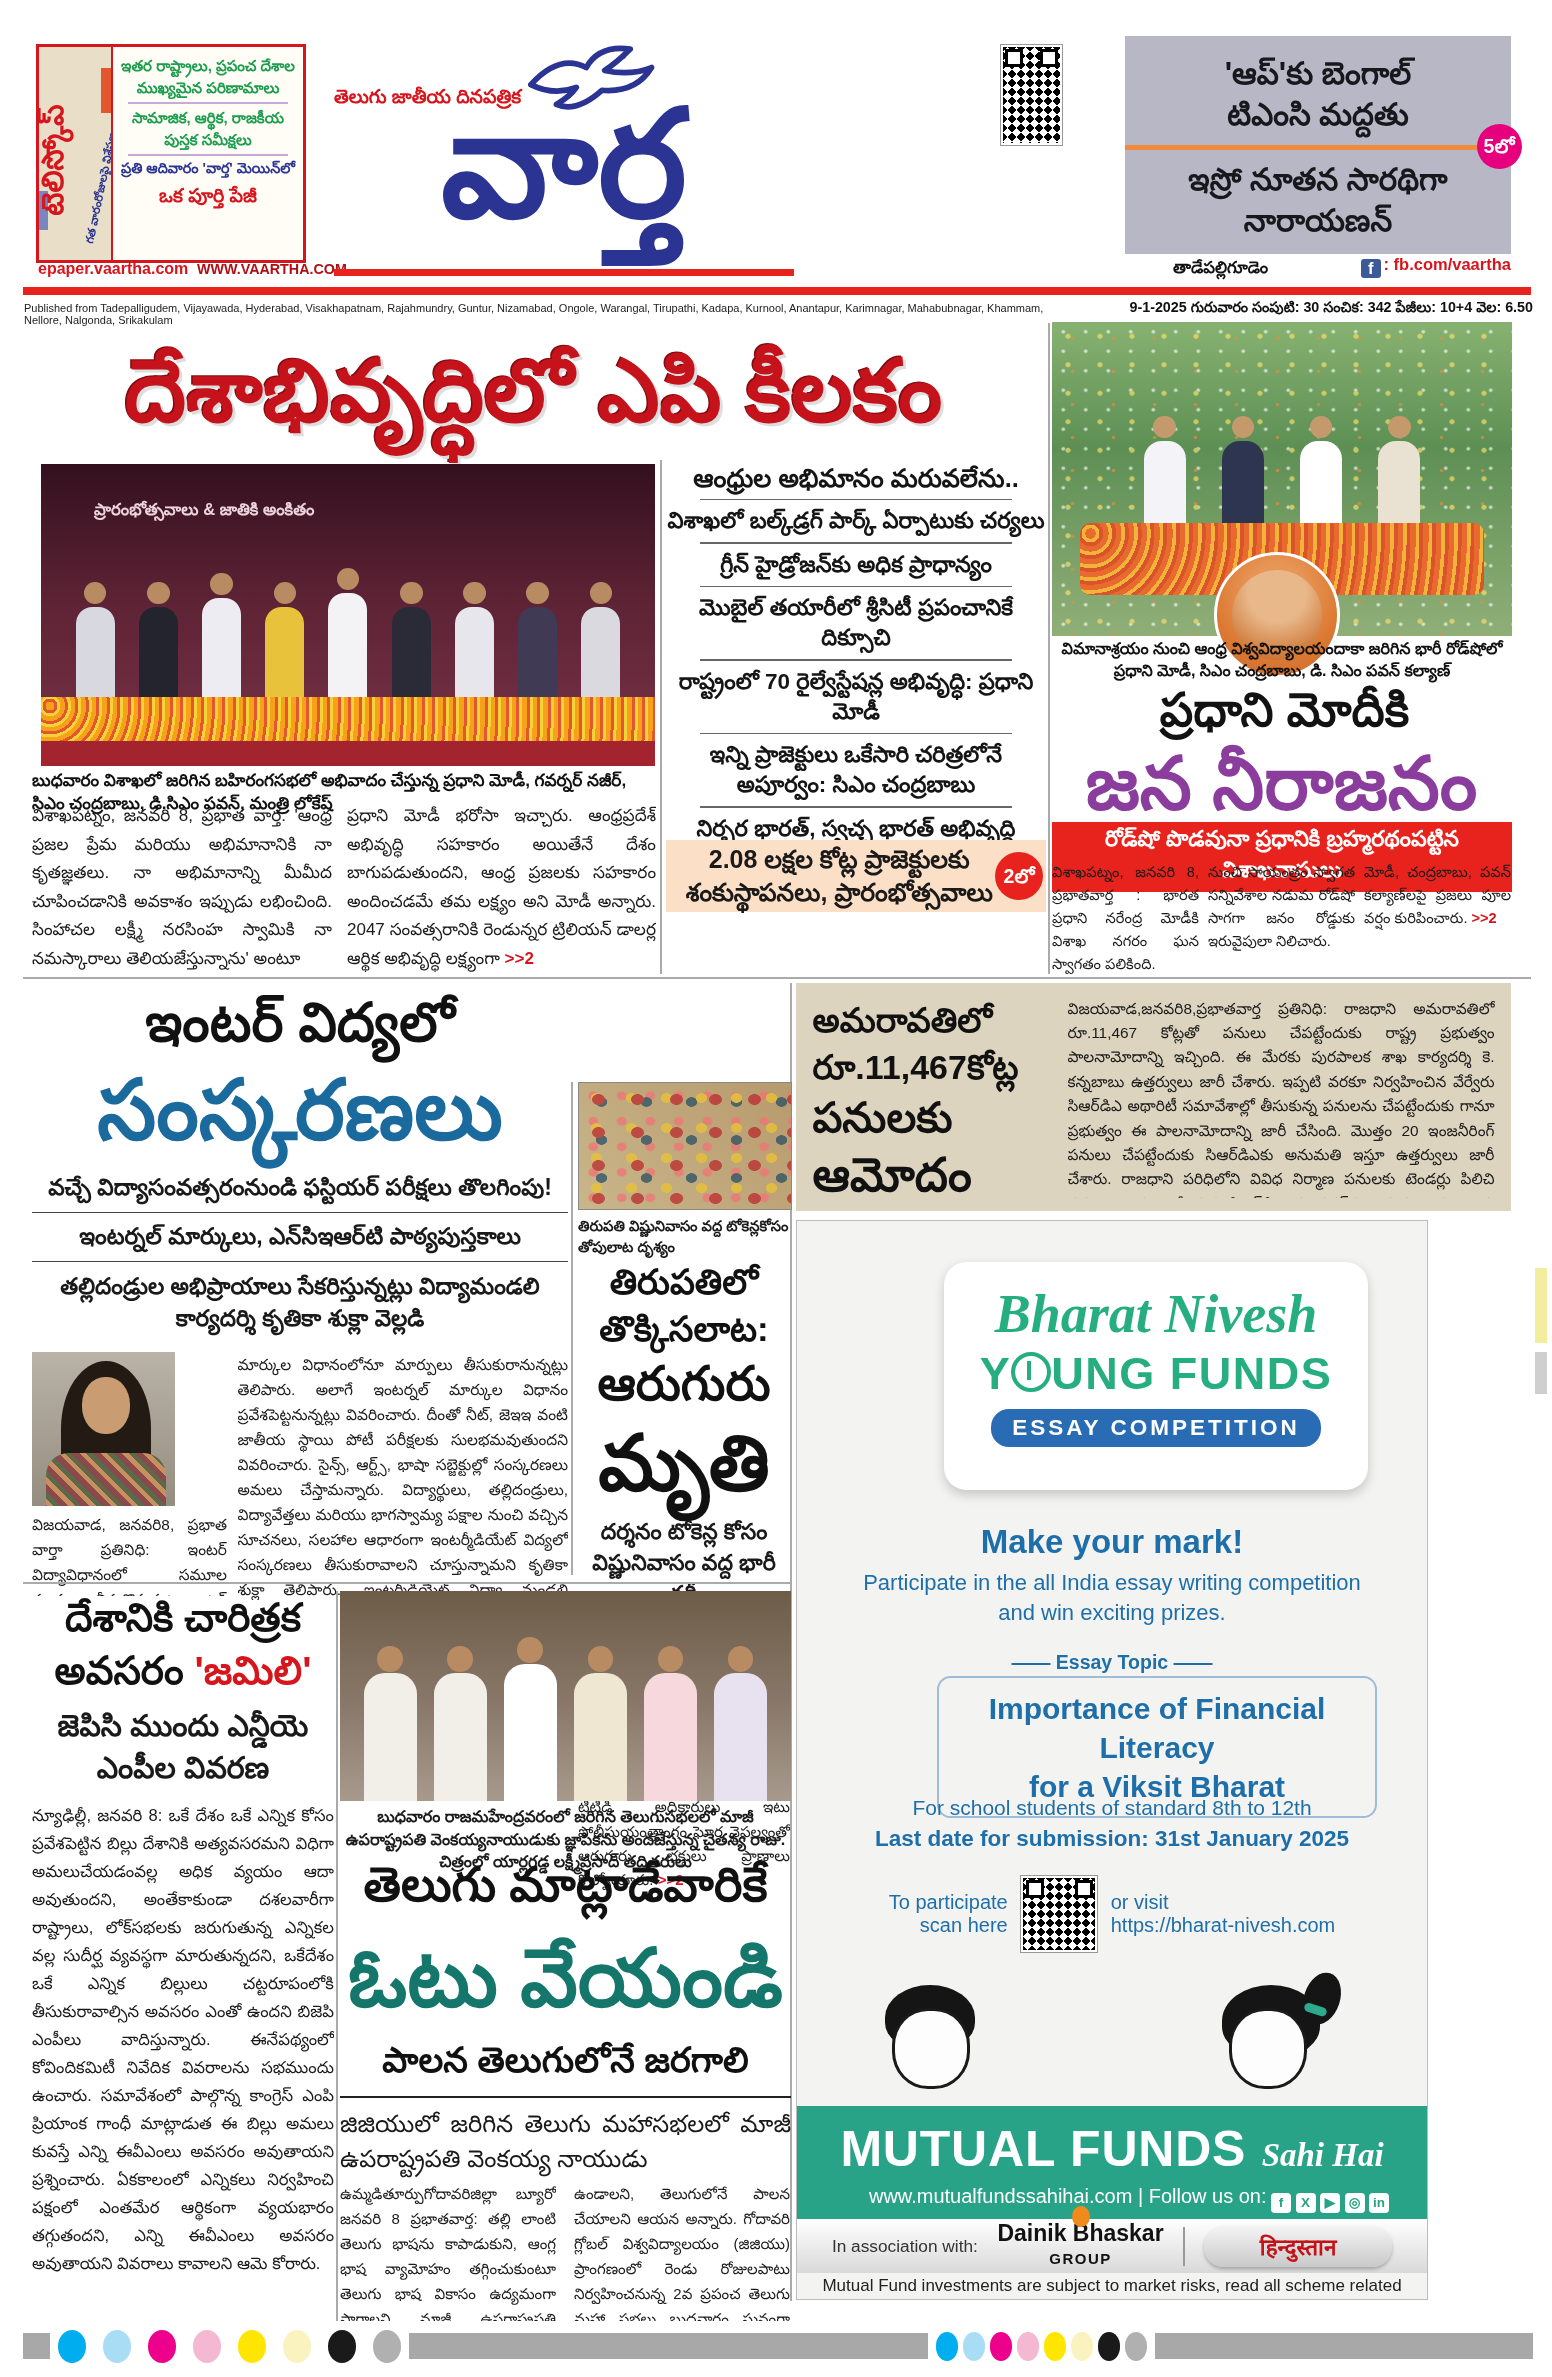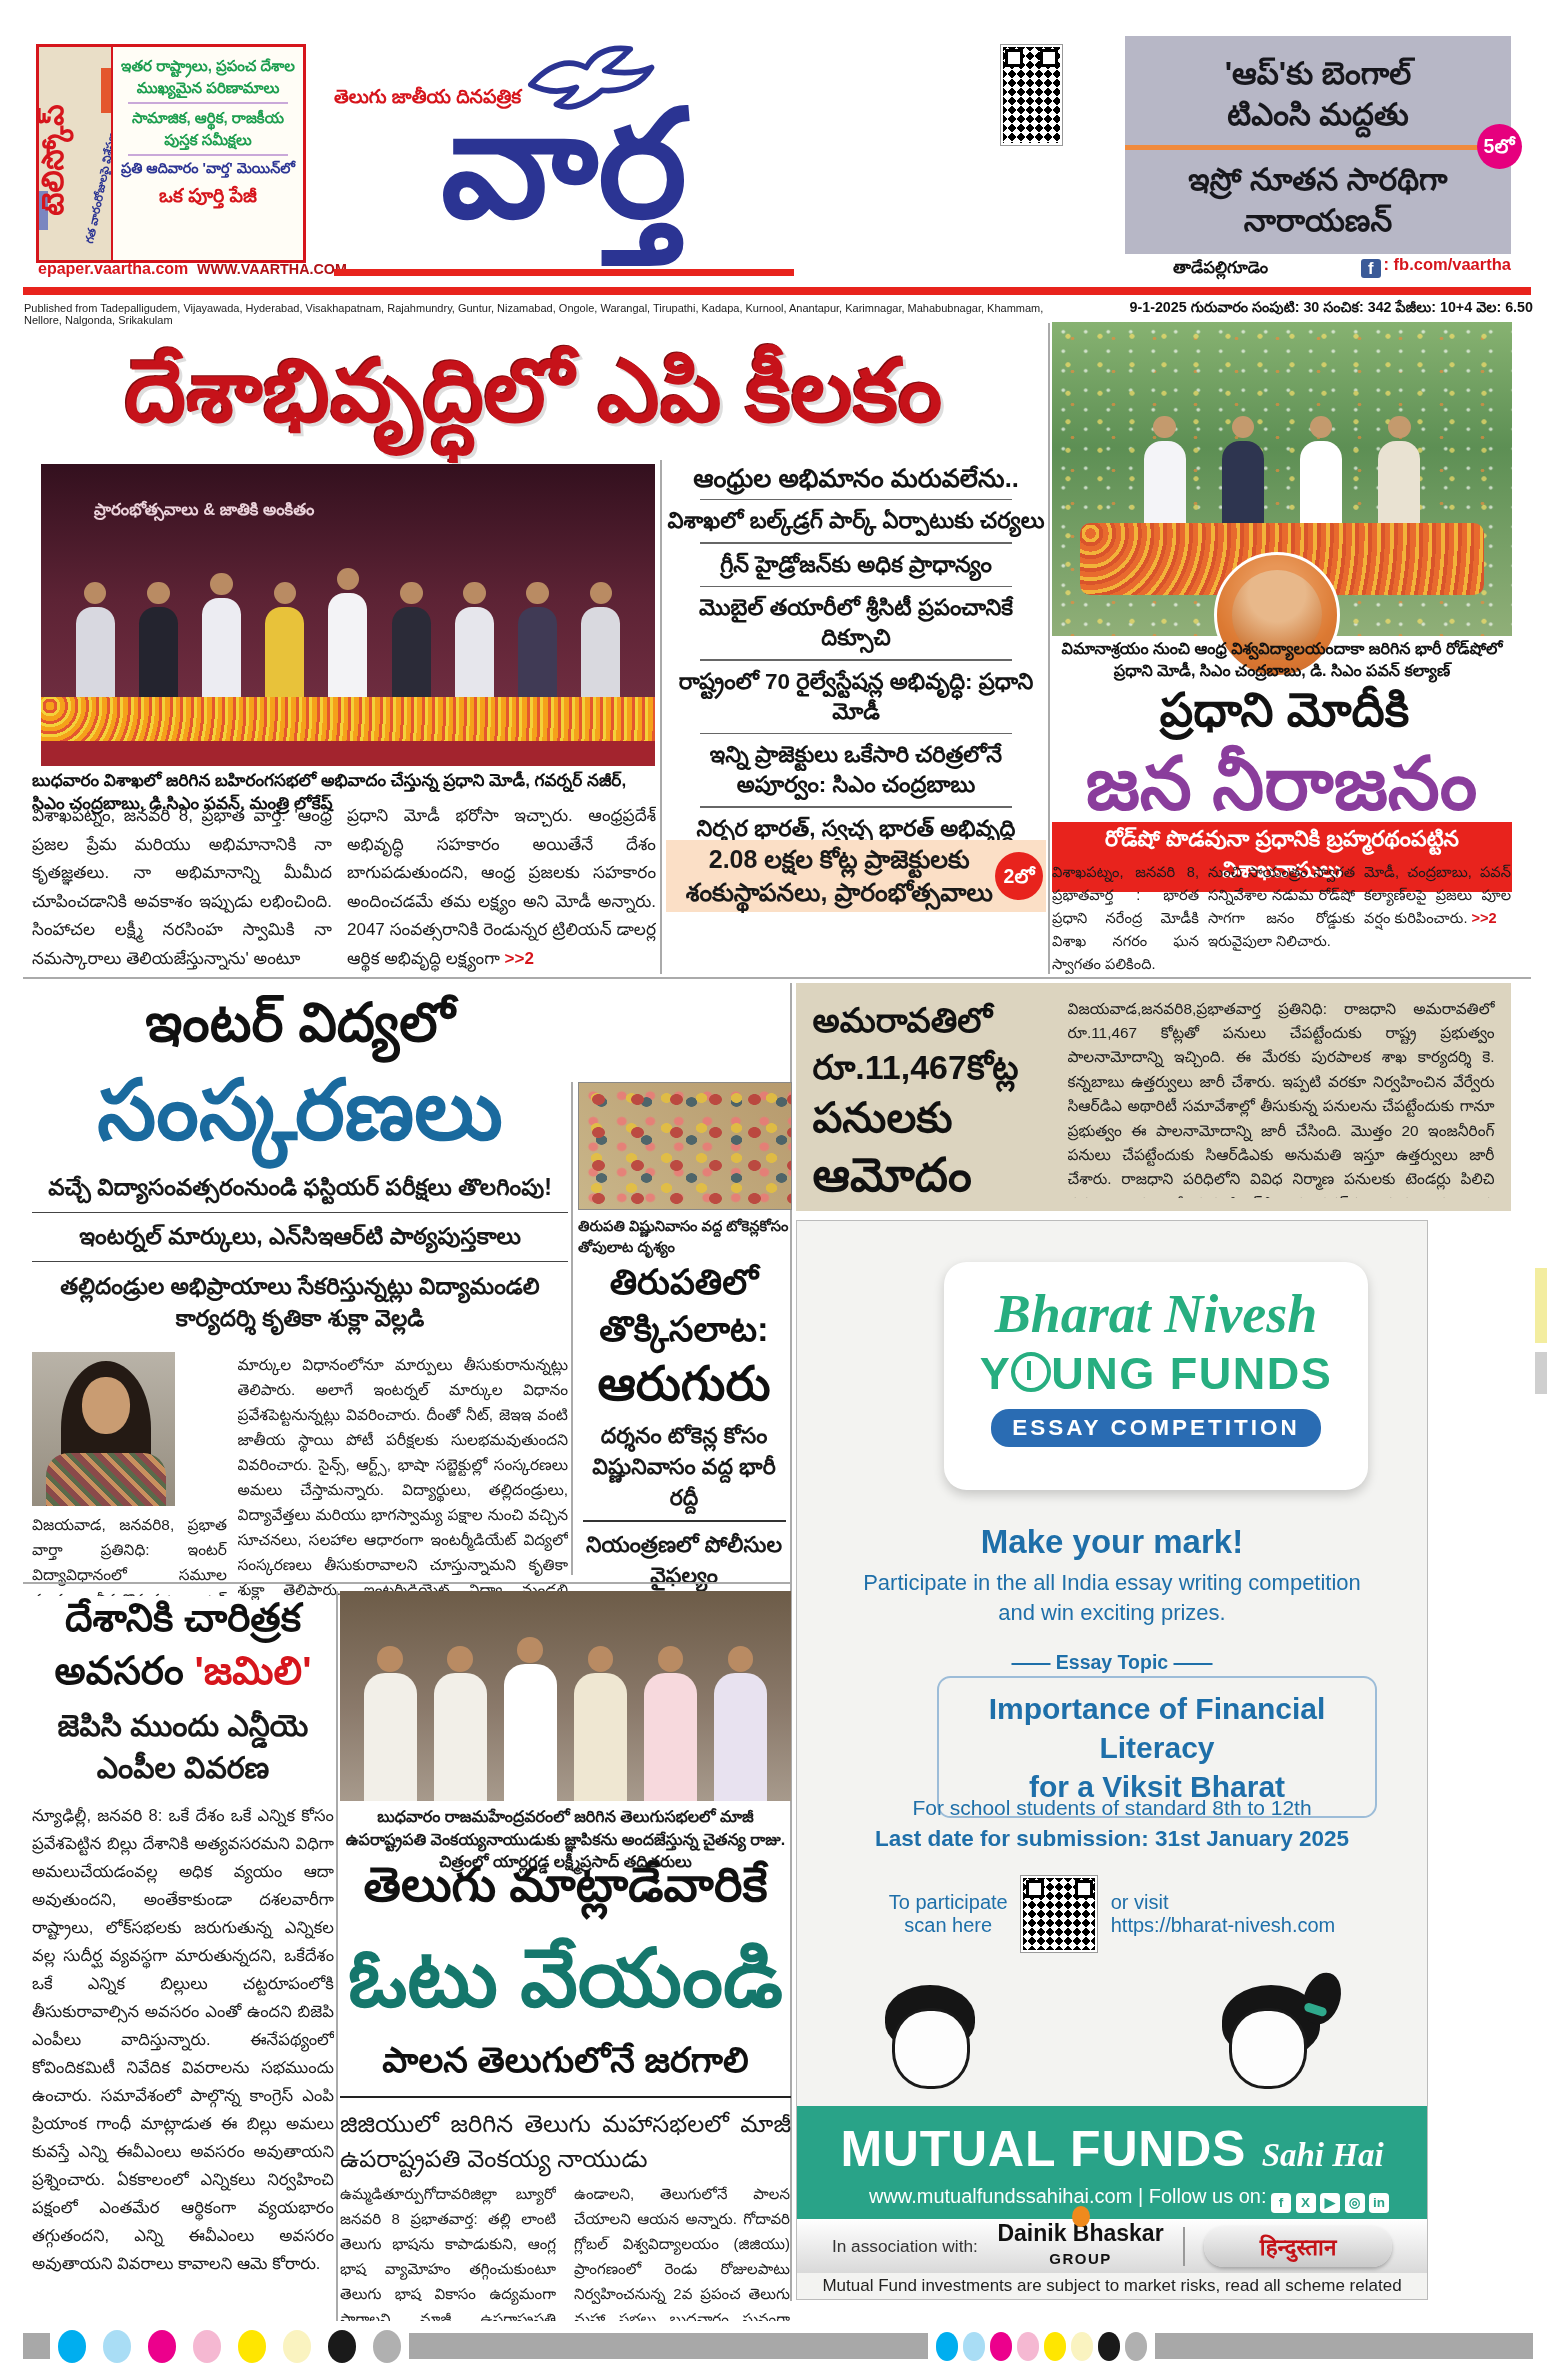--- a/index.html
+++ b/index.html
@@ -363,40 +363,41 @@
   <div class="abs vline" style="left:790px;top:983px;height:1318px;"></div>
 
   <div class="abs tiru">
     <div class="tiru-photo">
         <div class="tiru-crowd"></div>
       </div>
     <div class="tiru-cap">తిరుపతి విష్ణునివాసం వద్ద టోకెన్లకోసం తోపులాట దృశ్యం</div>
     <div class="tiru-k">తిరుపతిలో</div>
     <div class="tiru-k">తొక్కిసలాట:</div>
     <div class="tiru-b1">ఆరుగురు</div>
+    <div class="tiru-b2">మృతి</div>
     <div class="tiru-sub">దర్శనం టోకెన్ల కోసం విష్ణునివాసం వద్ద భారీ రద్దీ</div>
     <div class="tiru-hr"></div>
     <div class="tiru-sub">నియంత్రణలో పోలీసుల వైఫల్యం</div>
     <div class="tiru-body"><span>తిరుపతి,జనవరి 8,ప్రభాతవార్త: వైకుంఠద్వార దర్శన టోకెన్లకోసం భారీగా తరలివచ్చిన భక్తులను నియంత్రించి కట్టడిచేయడంలో అటు టిటిడి అధికారులు ఇటు పోలీసుయంత్రాంగం ఘోర వైఫల్యంతో ఆరుగురు భక్తులు ప్రాణాలు కోల్పోయారు.</span> <span class="jump">&gt;&gt;2</span></div>
   </div>
 
   <div class="abs ad">
     <div class="ad-card">
       <div class="ad-brand">Bharat Nivesh</div>
       <div class="ad-young"><span>Y</span><span class="bulb"></span><span>UNG FUNDS</span></div>
       <div class="ad-pill">ESSAY COMPETITION</div>
     </div>
     <div class="ad-make">Make your mark!</div>
     <div class="ad-desc"><span>Participate in the all India essay writing competition</span><br><span>and win exciting prizes.</span></div>
     <div class="ad-topic-label">—— Essay Topic ——</div>
     <div class="ad-topic-box"><span>Importance of Financial Literacy</span><br><span>for a Viksit Bharat</span></div>
     <div class="ad-students">For school students of standard 8th to 12th</div>
     <div class="ad-deadline">Last date for submission: 31st January 2025</div>
     <div class="ad-scan">
-      <div style="text-align:center;"><span>To participate</span><br><span>scan here</span></div>
+      <div style="text-align:right;"><span>To participate</span><br><span>scan here</span></div>
       <div class="qr qr2" style="position:relative;"></div>
       <div style="text-align:left;"><span>or visit</span><br><span>https://bharat-nivesh.com</span></div>
     </div>
     <div class="ad-illus">
       <div class="student st-boy">
         <span class="st-hair"></span>
           <span class="st-face"></span>
           <span class="st-body"></span>
           <span class="st-paper"></span>
           <span class="st-pen"></span>

